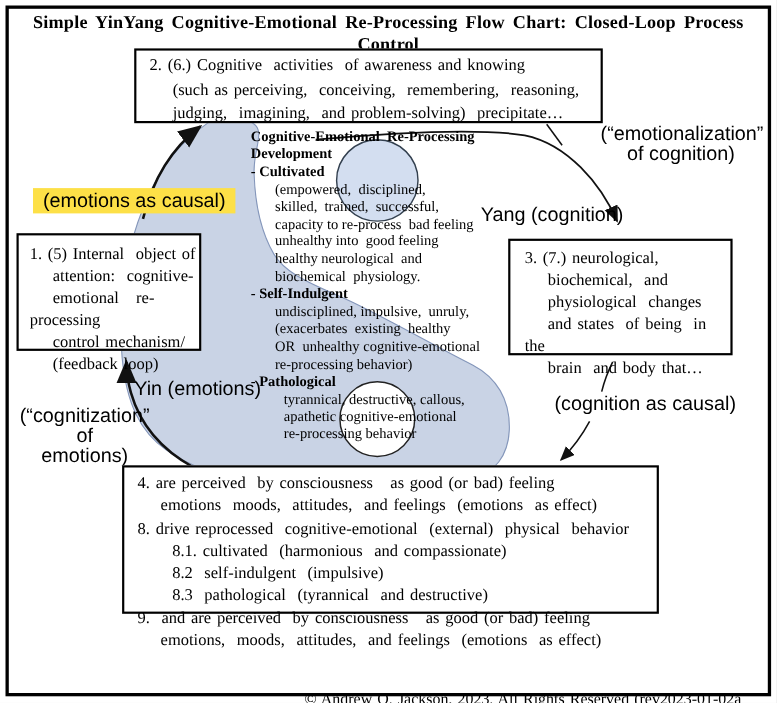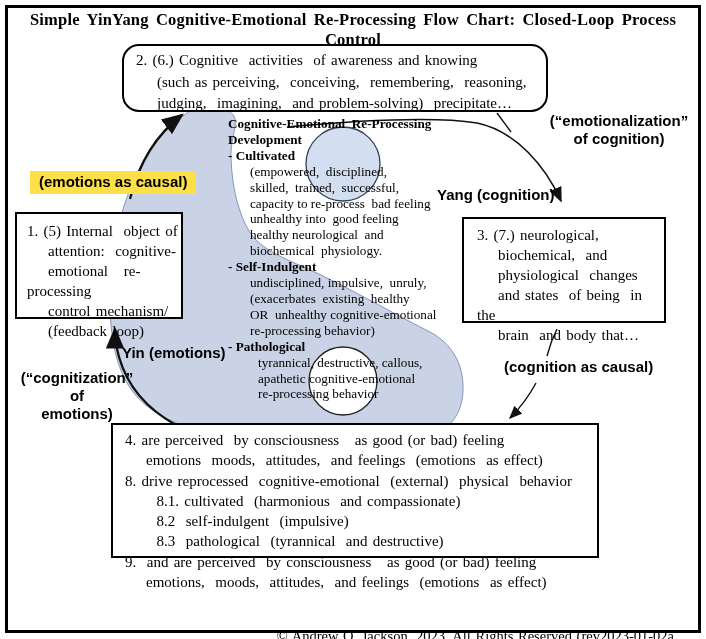--- a/index.html
+++ b/index.html
@@ -15,27 +15,27 @@
   .title {
     position:absolute; left:10px; right:10px; top:10px; text-align:center;
     font-size:16.5px; font-weight:bold; word-spacing:3px; letter-spacing:0.2px;
   }
   svg.diagram { position:absolute; left:0; top:0; }
   .fcbox {
     position:absolute; background:#ffffff; border:2px solid #000;
     font-size:15px; white-space:pre-wrap; word-spacing:1.5px; line-height:20px;
     box-sizing:border-box;
   }
-  #box2 { left:122px; top:44px;  width:426px; height:68px;  line-height:21.5px; padding:4px 0 0 12px;border-radius:17px; }
+  #box2 { left:122px; top:44px;  width:426px; height:68px;  line-height:21.5px; padding:4px 0 0 12px; }
   #box1 { left:15px;  top:212px; width:168px; height:107px; padding:7px 0 0 10px; }
   #box3 { left:462px; top:217px; width:204px; height:106px; padding:6px 16px 0 13px; }
   #box4 { left:111px; top:423px; width:488px; height:135px; line-height:20.3px; padding:5px 0 0 12px; }
   .slabel {
     position:absolute; font-family:"Liberation Sans", sans-serif;
-    font-size:15px; line-height:18px; white-space:pre-wrap;font-weight:bold;
+    font-size:18px; line-height:18px; white-space:pre-wrap;
   }
   .slabel.center { text-align:center; }
   #lbl-emotions-causal { left:30px; top:171px; background:#fde047; padding:2px 9px 3px 9px; }
   #lbl-yang            { left:437px; top:162px;margin-top:24px; }
   #lbl-emotionalization{ left:546px; top:112px; width:146px; }
   #lbl-yin             { left:122px; top:344px; }
   #lbl-cognitization   { left:14px;  top:369px; width:126px; }
   #lbl-cognition-causal{ left:504px; top:358px; }
   #dev {
     position:absolute; left:228px; top:116px; width:240px;

